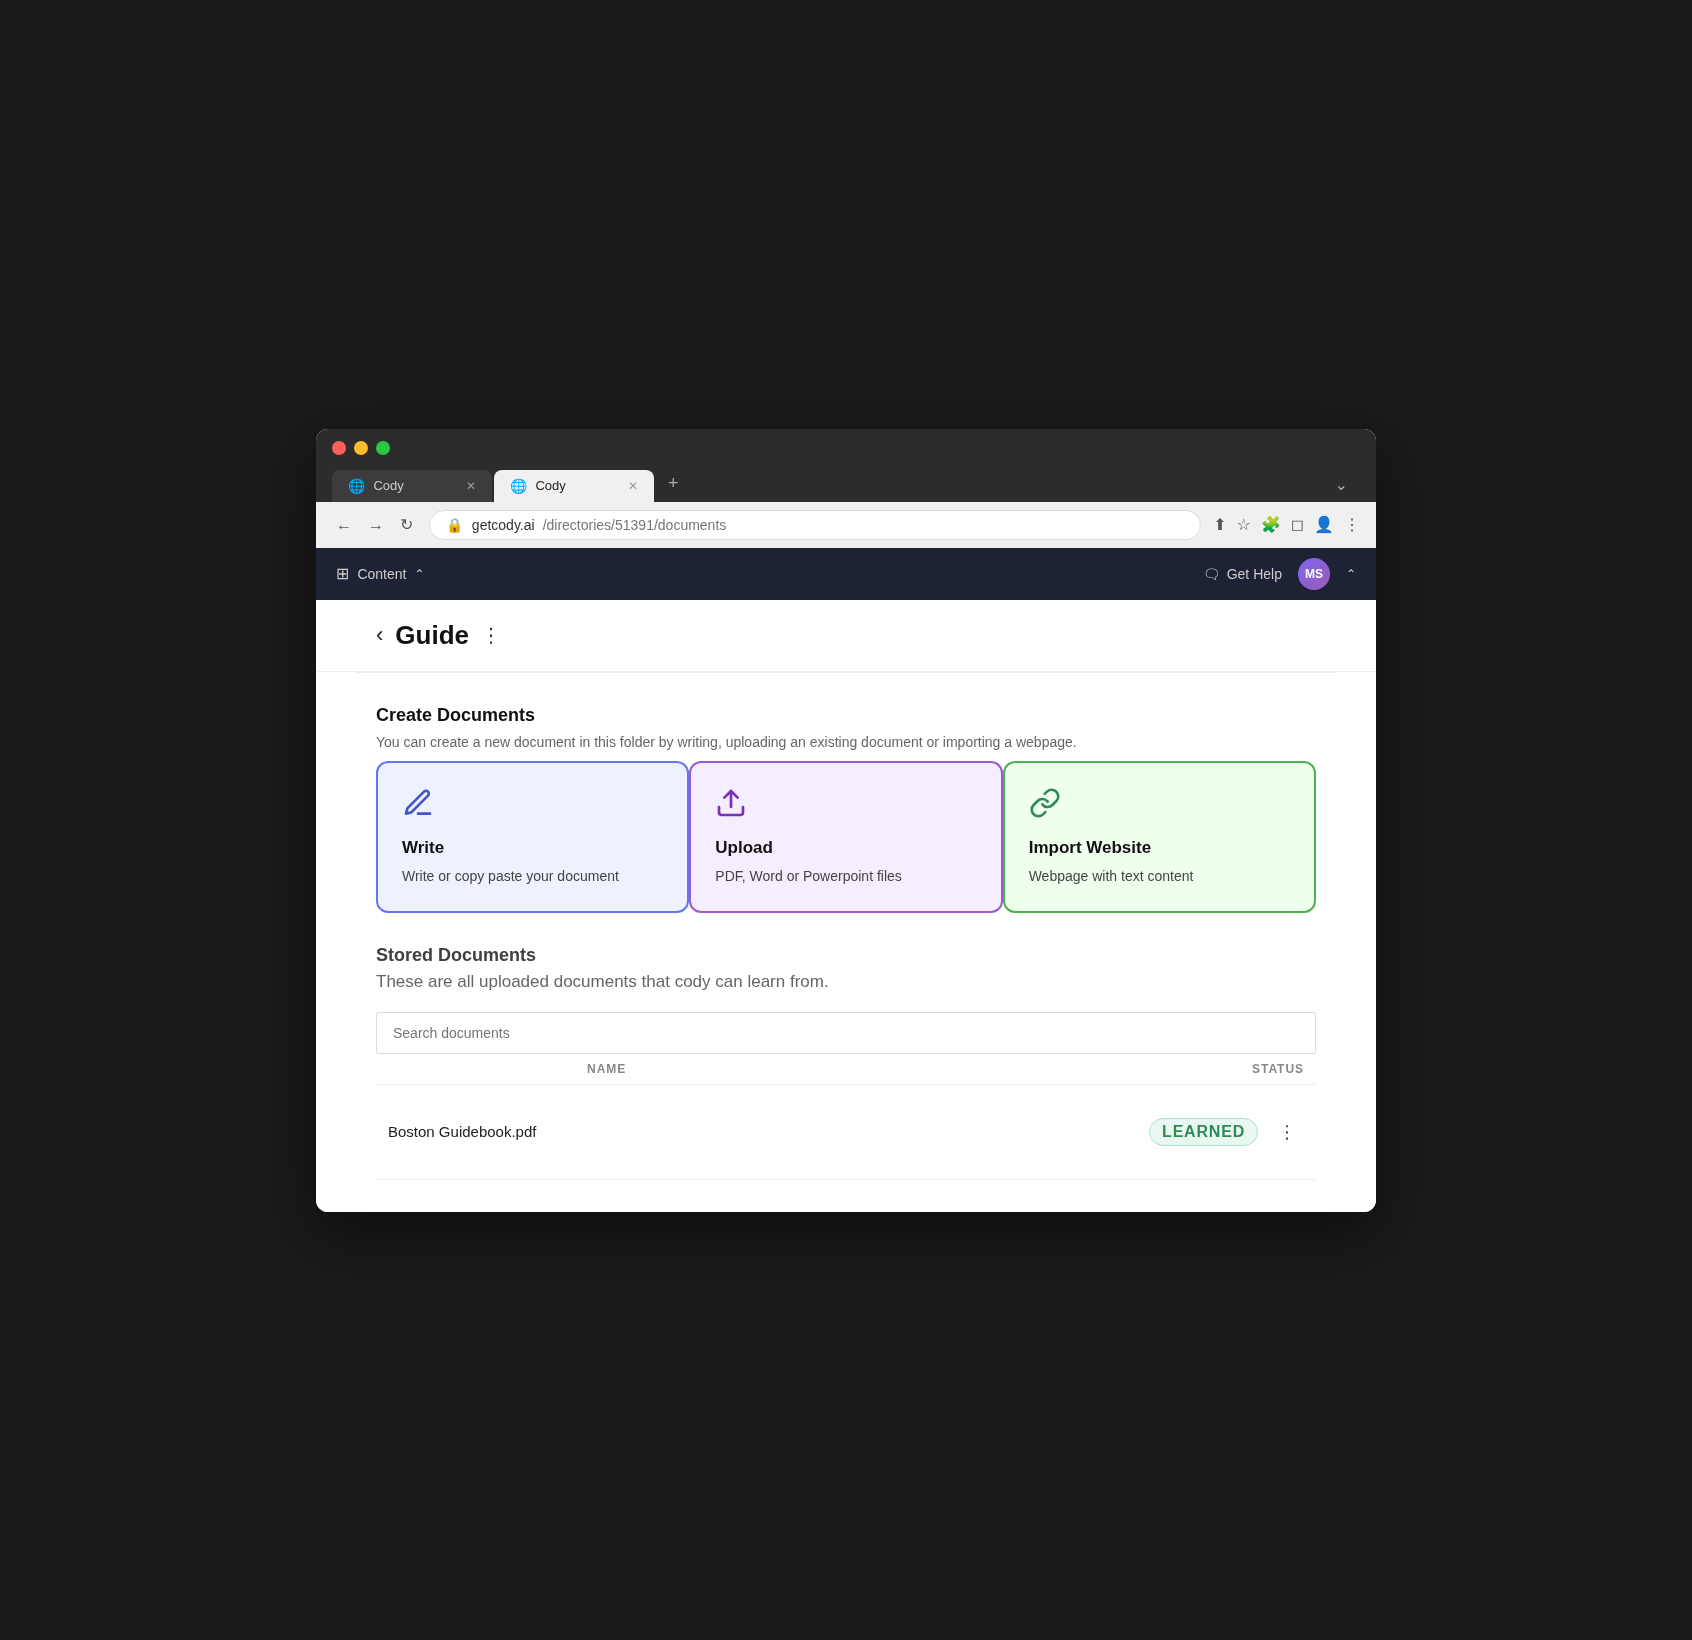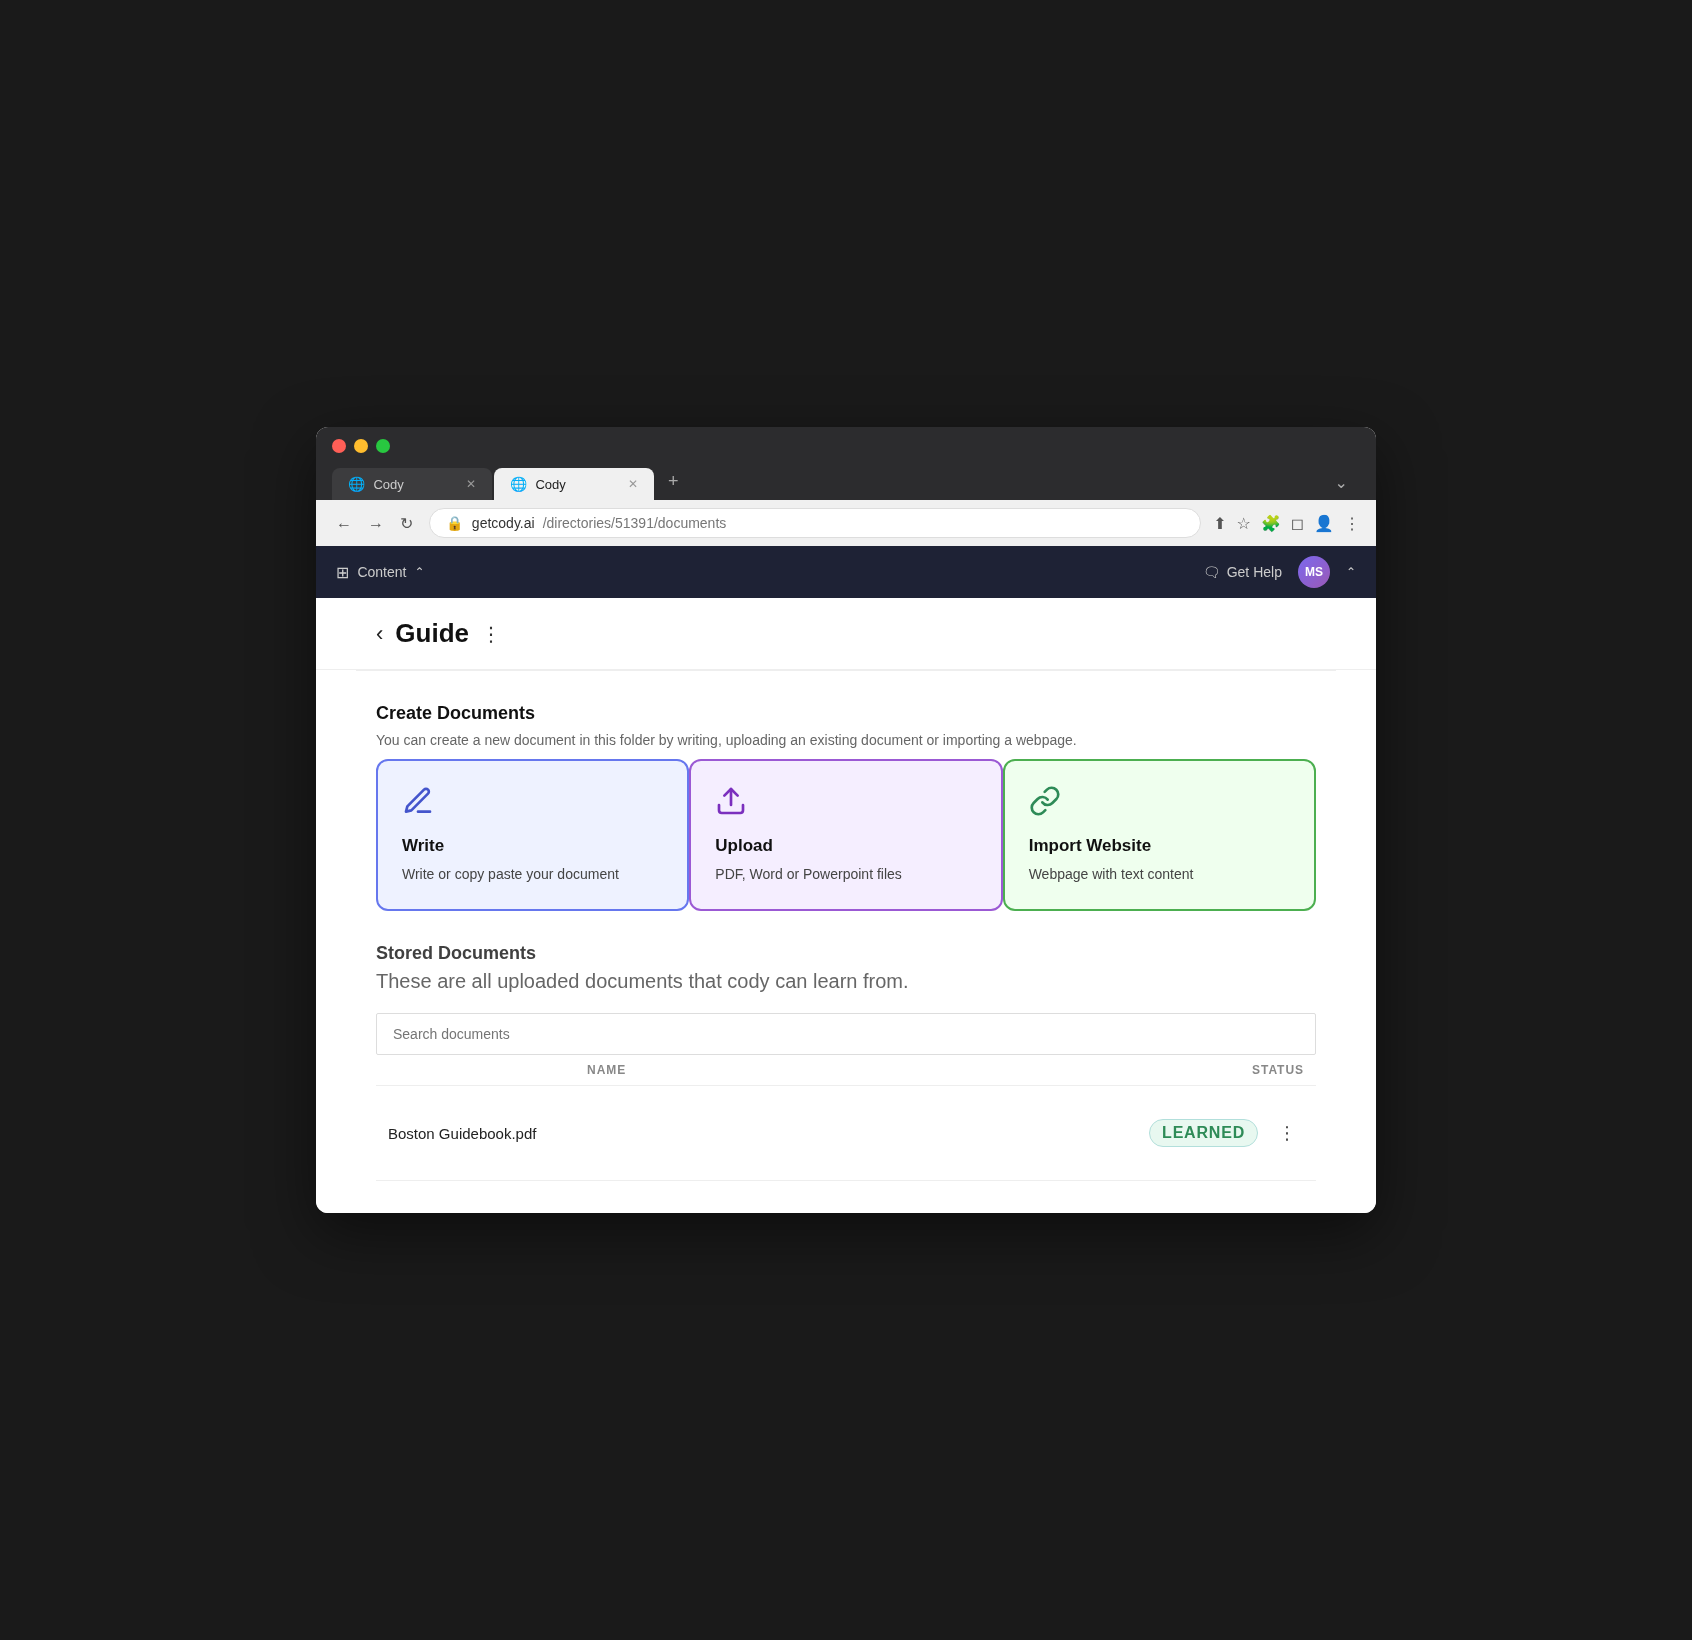--- a/index.html
+++ b/index.html
@@ -255,21 +255,21 @@
     .stored-section {
       padding: 0 60px 32px;
     }
     .stored-title {
       font-size: 18px;
       font-weight: 700;
       color: #404040;
       margin-bottom: 6px;
     }
     .stored-desc {
-      font-size: 20px;
+      font-size: 17px;
       color: #666;
       margin-bottom: 20px;
     }
     .search-input {
       width: 100%;
       padding: 12px 16px;
       border: 1px solid #ddd;
       border-radius: 2px;
       font-size: 14px;
       color: #999;

